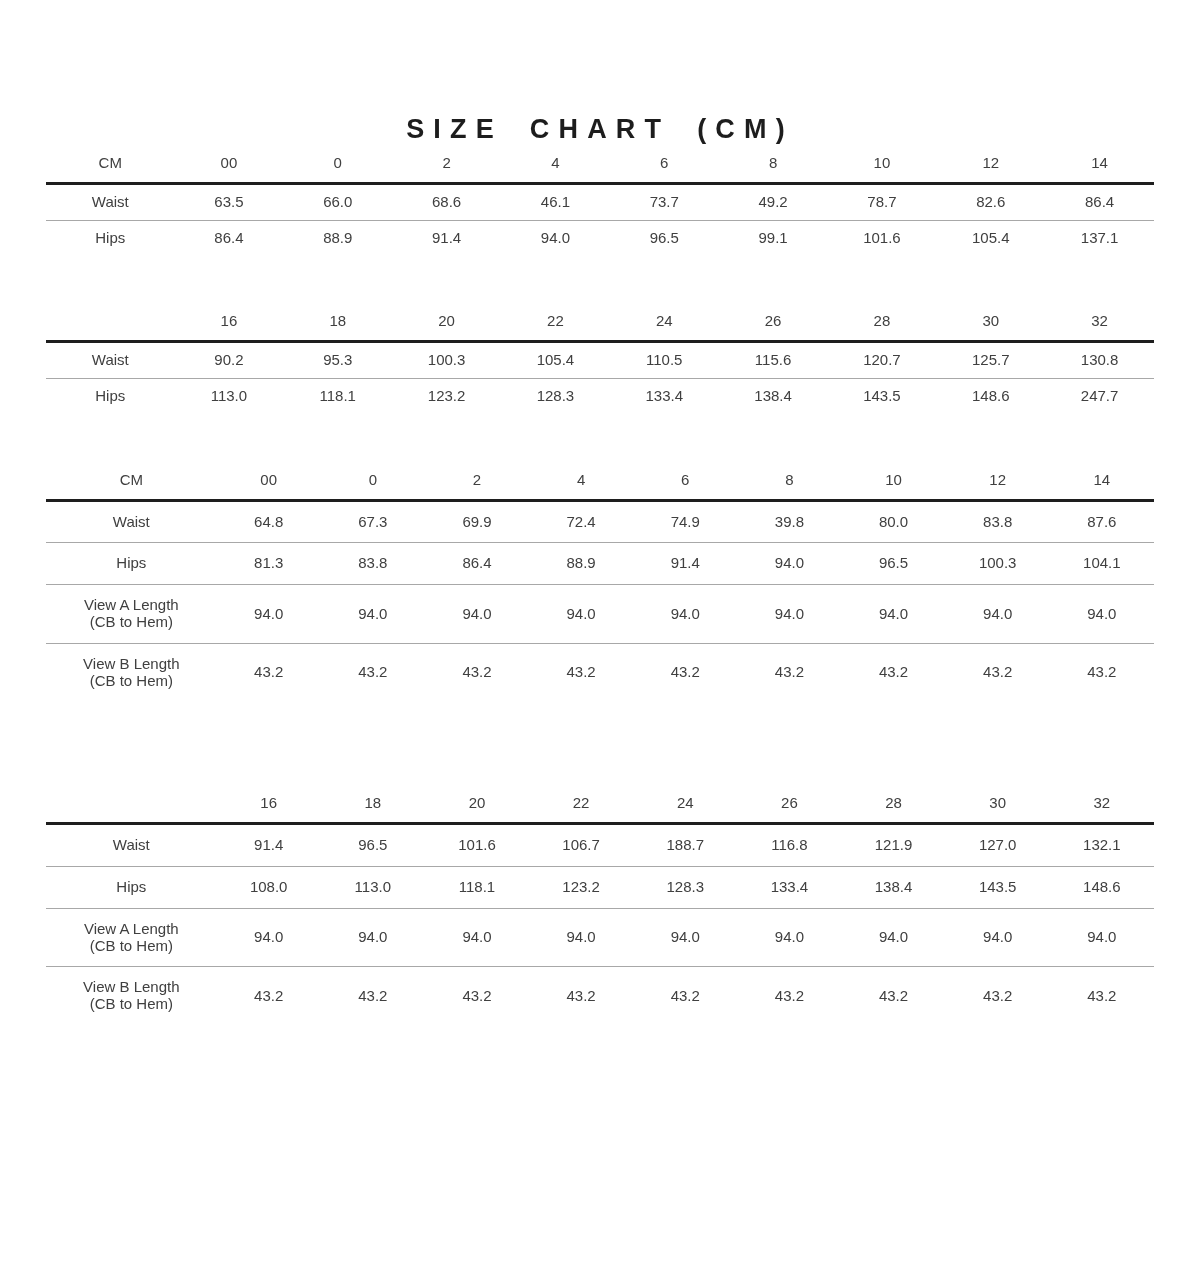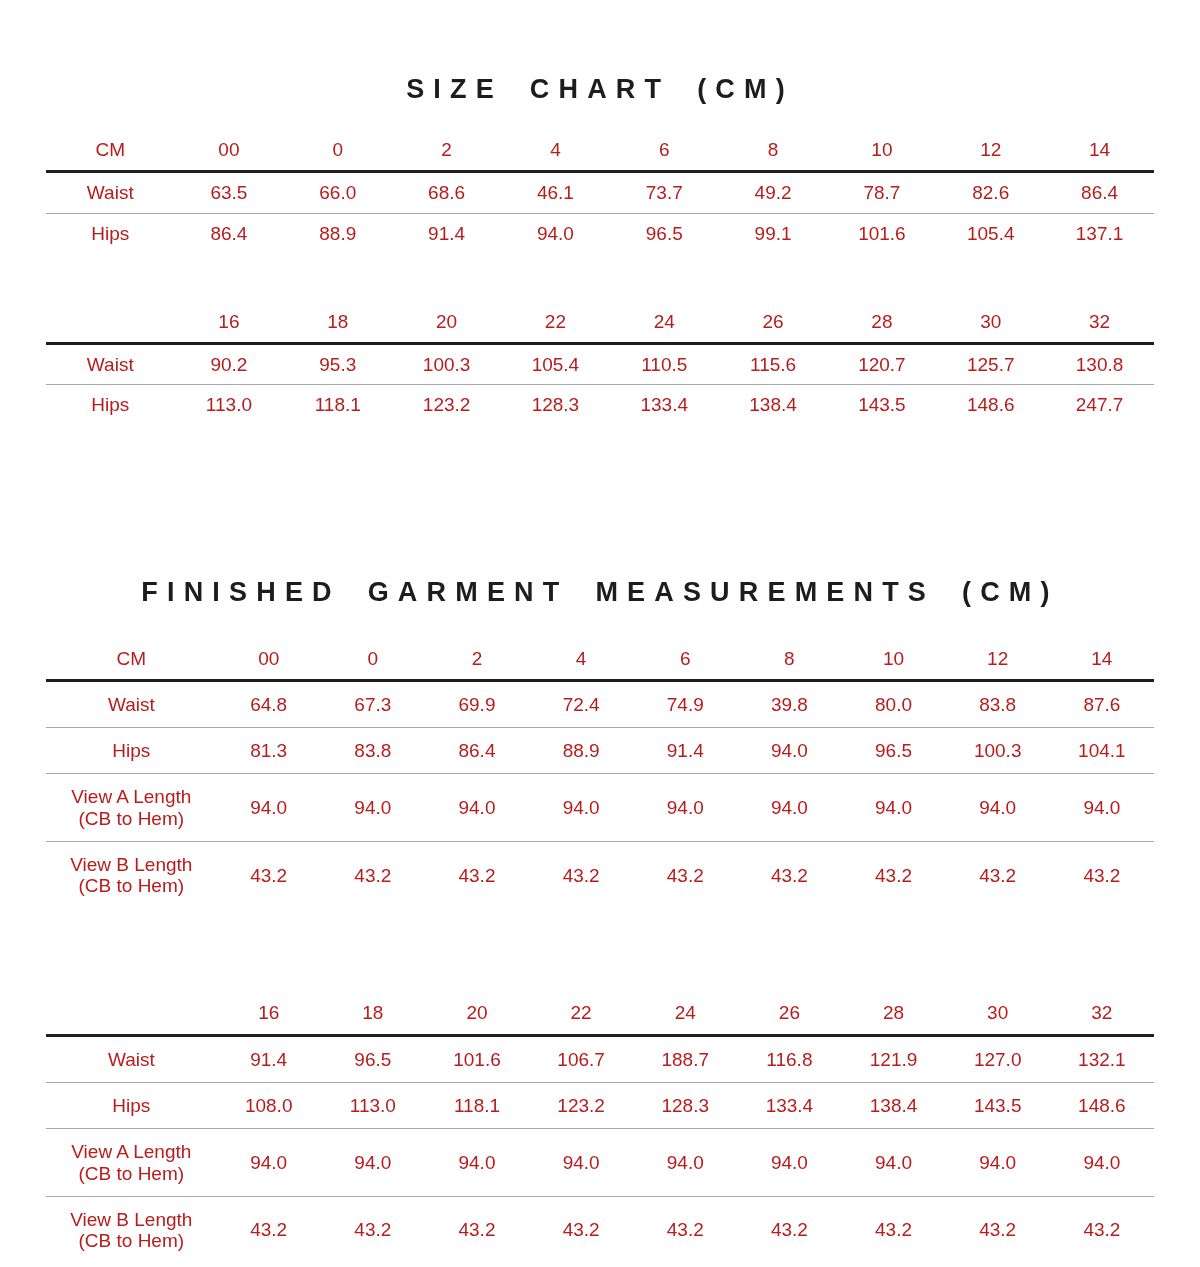--- a/index.html
+++ b/index.html
@@ -21,34 +21,33 @@
   .section-title {
     text-align: center;
     font-size: 27px;
     font-weight: 700;
     letter-spacing: 0.34em;
     word-spacing: 0.38em;
     color: #1d1d1d;
     margin: 0;
   }
   .title-size {
-    padding-top: 74px;
-    margin-bottom: 24px;
+    padding-top: 114px;
   }
   .title-finished {
     padding-top: 104px;
     margin-bottom: 30px;
   }
   .measure-table {
     width: 1108px;
     margin: 0 auto;
     border-collapse: collapse;
     table-layout: fixed;
-    font-size: 19px;
-    color: #b91c1c;
+    font-size: 15px;
+    color: #404040;
   }
   .measure-table th,
   .measure-table td {
     text-align: center;
     line-height: 1.12;
     font-weight: 400;
     padding: 10px 2px;
   }
   .measure-table thead th {
     border-bottom: 3px solid #1e1e1e;
@@ -181,21 +180,20 @@
               <td>143.5</td>
               <td>148.6</td>
               <td>247.7</td>
             </tr>
           </tbody>
         </table>
       </div>
   </section>
 
   <section class="section">
-    <h1 class="section-title title-finished">FINISHED GARMENT MEASUREMENTS (CM)</h1>
     <div class="tables tables-finished">
         <table class="measure-table">
           <colgroup>
             <col class="label-col">
             <col>
             <col>
             <col>
             <col>
             <col>
             <col>

